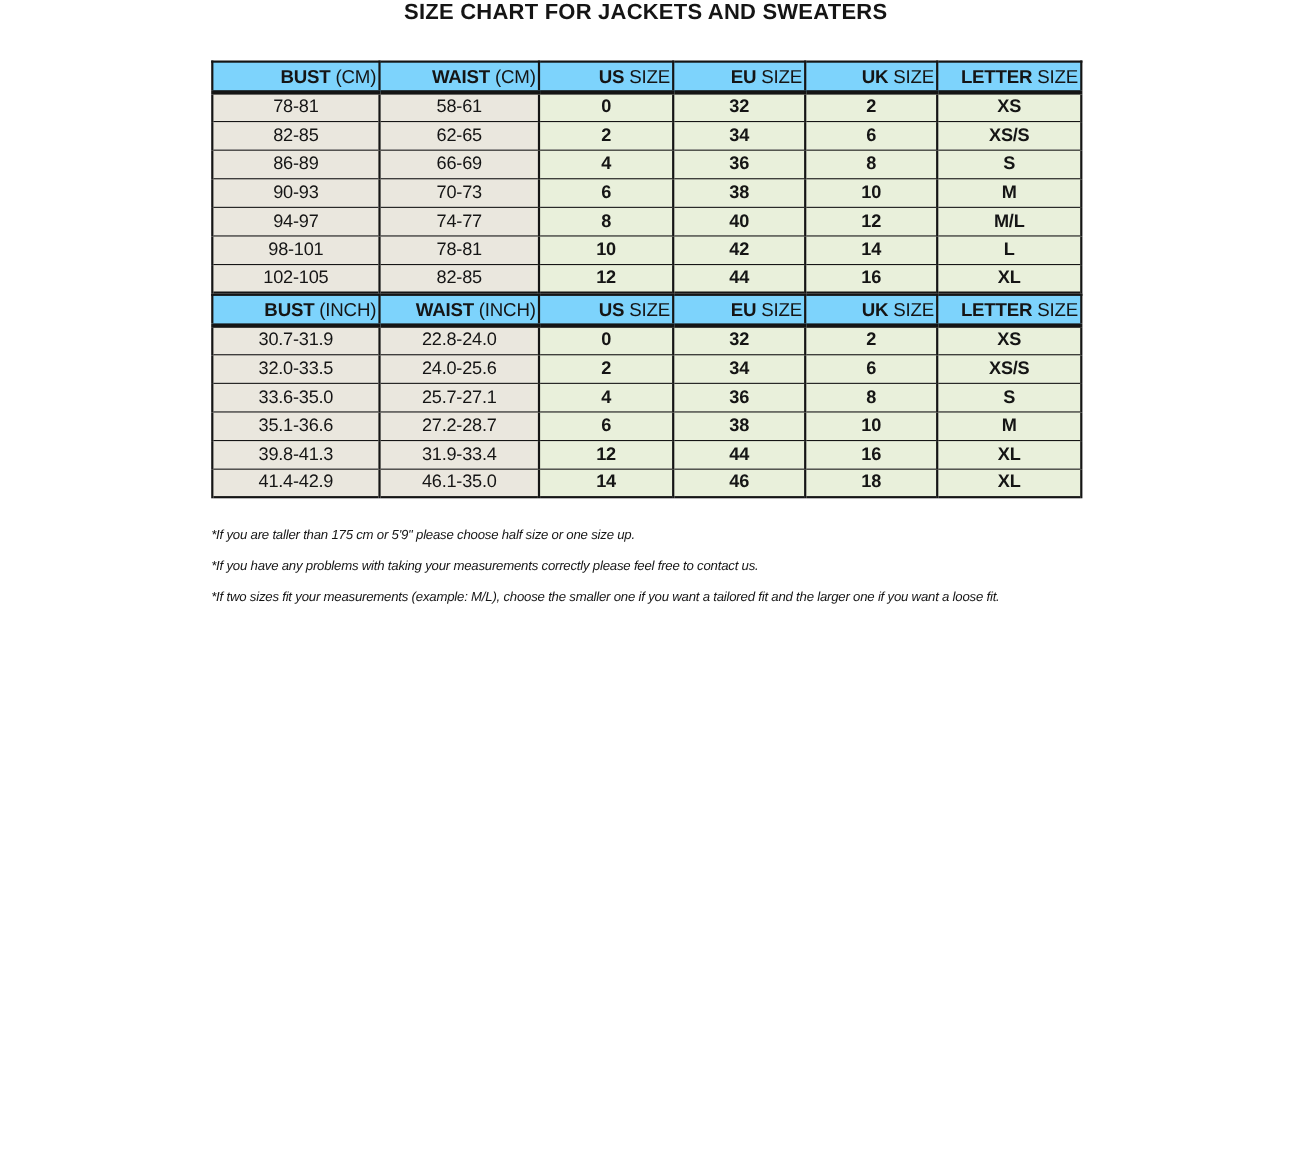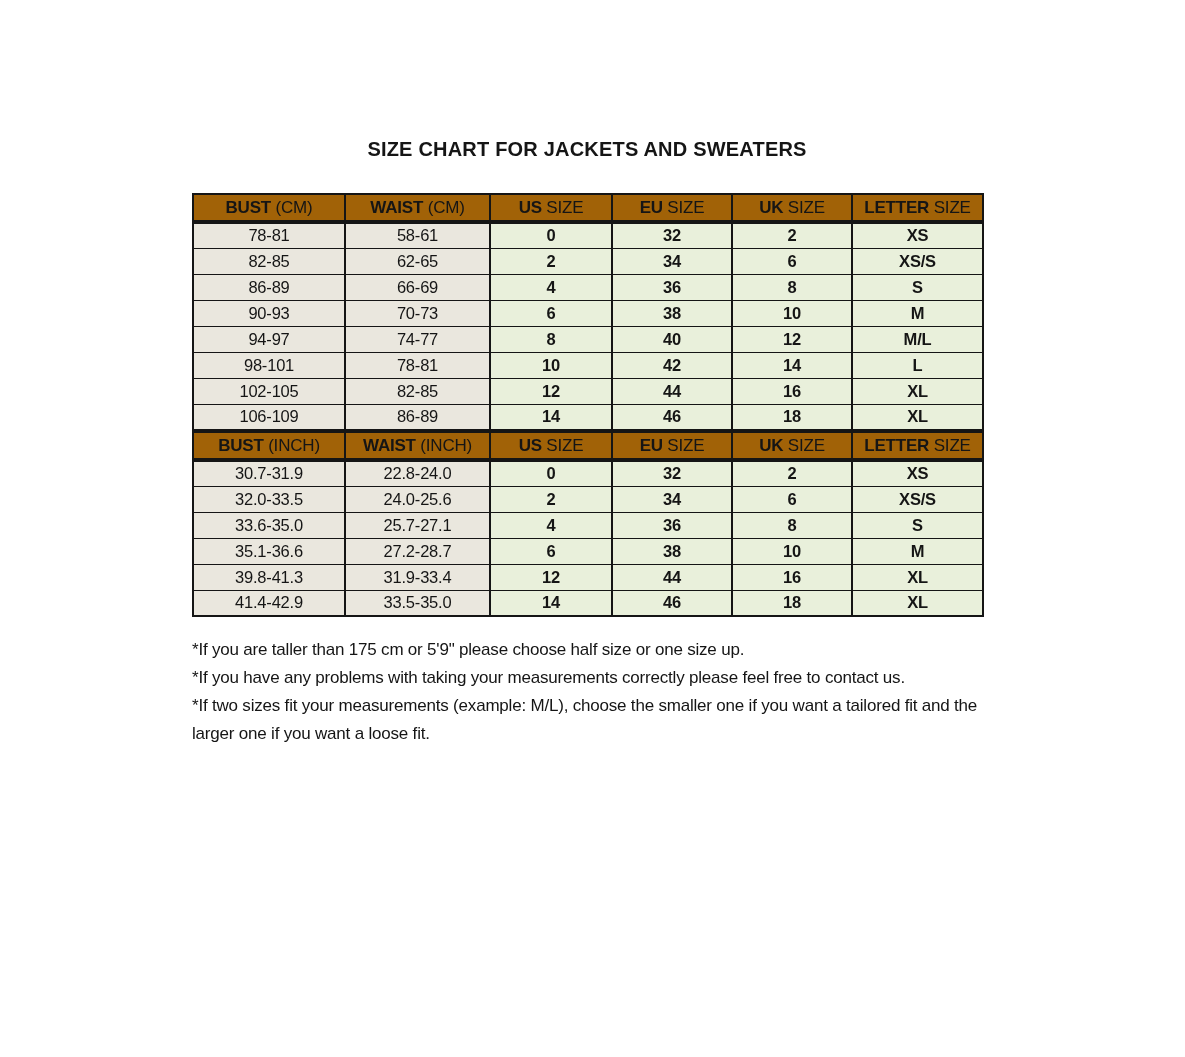--- a/index.html
+++ b/index.html
@@ -20,45 +20,44 @@
     overflow: hidden;
     font-family: "Liberation Sans", sans-serif;
     color: var(--ink);
   }
   .content {
     width: 790px;
     margin-left: 192px;
   }
   .title {
     margin: 0;
-    padding-top: 138px;
     margin-bottom: 32px;
     text-align: center;
     font-size: 20px;
     font-weight: 700;
     letter-spacing: 0.2px;
     color: var(--ink);
   }
   table.size-table {
     width: 790px;
     border-collapse: collapse;
     table-layout: fixed;
     border: 2.5px solid var(--line);
   }
   table.size-table + table.size-table {
   }
   table.size-table th {
-    background: #a16207;
+    background: #7dd3fc;
     border: 2px solid var(--line);
     border-bottom: 4px solid var(--line);
     height: 28px;
     font-size: 17px;
     font-weight: 400;
     letter-spacing: -0.2px;
-    text-align: center;
+    text-align: right;
     padding: 1px 2px;
     white-space: nowrap;
   }
   table.size-table th .b {
     font-weight: 700;
   }
   table.size-table td {
     border: 1.6px solid var(--line);
     border-left-width: 2px;
     border-right-width: 2px;
@@ -75,24 +74,25 @@
   table.size-table td.size {
     background: var(--size-bg);
     font-weight: 700;
   }
   .notes {
     margin-top: 19px;
     width: 790px;
   }
   .note {
     margin: 0;
-    font-size: 17px;
+    font-size: 12px;
     line-height: 28px;
     letter-spacing: -0.2px;
     color: var(--ink);
+    font-style: italic;
   }
 </style>
 </head>
 <body>
 
 <div class="content">
 
   <h1 class="title">SIZE CHART FOR JACKETS AND SWEATERS</h1>
 
   <table class="size-table">
@@ -164,28 +164,20 @@
           <td class="size">L</td>
         </tr>
         <tr>
           <td class="measure">102-105</td>
           <td class="measure">82-85</td>
           <td class="size">12</td>
           <td class="size">44</td>
           <td class="size">16</td>
           <td class="size">XL</td>
         </tr>
-        <tr>
-          <td class="measure">106-109</td>
-          <td class="measure">86-89</td>
-          <td class="size">14</td>
-          <td class="size">46</td>
-          <td class="size">18</td>
-          <td class="size">XL</td>
-        </tr>
       </tbody>
   </table>
 
   <table class="size-table">
     <colgroup>
       <col style="width:152px">
         <col style="width:145px">
         <col style="width:122px">
       <col style="width:120px">
         <col style="width:120px">
@@ -237,21 +229,21 @@
         <tr>
           <td class="measure">39.8-41.3</td>
           <td class="measure">31.9-33.4</td>
           <td class="size">12</td>
           <td class="size">44</td>
           <td class="size">16</td>
           <td class="size">XL</td>
         </tr>
         <tr>
           <td class="measure">41.4-42.9</td>
-          <td class="measure">33.5-35.0</td>
+          <td class="measure">46.1-35.0</td>
           <td class="size">14</td>
           <td class="size">46</td>
           <td class="size">18</td>
           <td class="size">XL</td>
         </tr>
       </tbody>
   </table>
 
   <div class="notes">
       <p class="note">*If you are taller than 175 cm or 5'9" please choose half size or one size up.</p>

